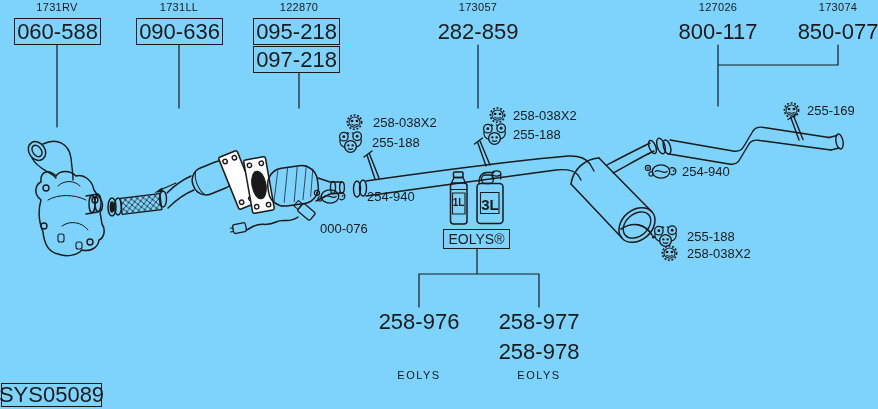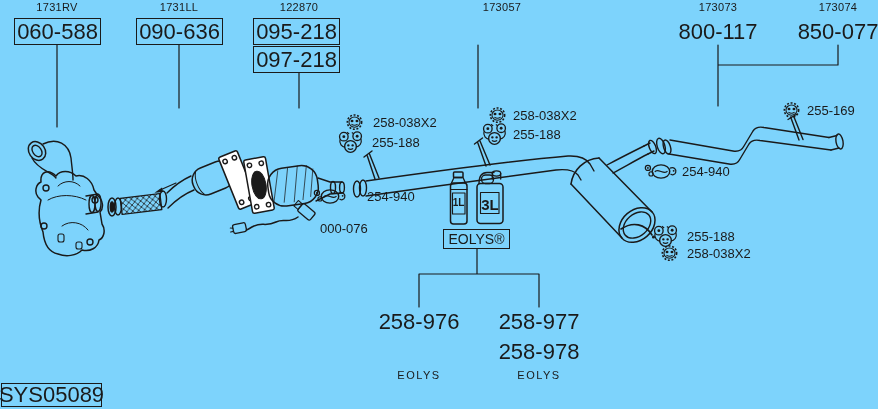--- a/index.html
+++ b/index.html
@@ -190,28 +190,29 @@
         <ellipse cx="496.5" cy="173.5" rx="4.2" ry="2.6" stroke-width="1.3"></ellipse>
         <path d="M492.3 173.5 V179 M500.7 173.5 V179" stroke-width="1.3"></path>
         <rect x="480.5" y="192.5" width="18.5" height="21" stroke-width="1.1"></rect>
       </g>
     </g>
   </svg>
 
   <div class="code" style="left:25px;top:1px">1731RV</div>
   <div class="code" style="left:147px;top:1px">1731LL</div>
   <div class="code" style="left:267px;top:1px">122870</div>
-  <div class="code" style="left:470px;top:1px">173057</div>
-  <div class="code" style="left:686px;top:1px">173073</div>
+  <div class="code" style="left:446px;top:1px">173057</div>
+  <div class="code" style="left:686px;top:1px">127026</div>
   <div class="code" style="left:806px;top:1px">173074</div>
 
   <div class="pnum boxed" style="left:14px;top:18px">060-588</div>
   <div class="pnum boxed" style="left:136px;top:18px">090-636</div>
   <div class="pnum boxed" style="left:253px;top:18px">095-218</div>
   <div class="pnum boxed" style="left:253px;top:46px">097-218</div>
+  <div class="pnum" style="left:434px;top:18px">282-859</div>
   <div class="pnum" style="left:674px;top:18px">800-117</div>
   <div class="pnum" style="left:794px;top:18px">850-077</div>
 
   <div class="callout" style="left:345px;top:114px">
     <svg class="ico" width="19" height="17" viewBox="0 0 24 22">
         <use href="#sym-grommet"></use>
       </svg>
     <span class="lbl">258-038X2</span>
   </div>
   <div class="callout" style="left:337px;top:130px;gap:8px">

